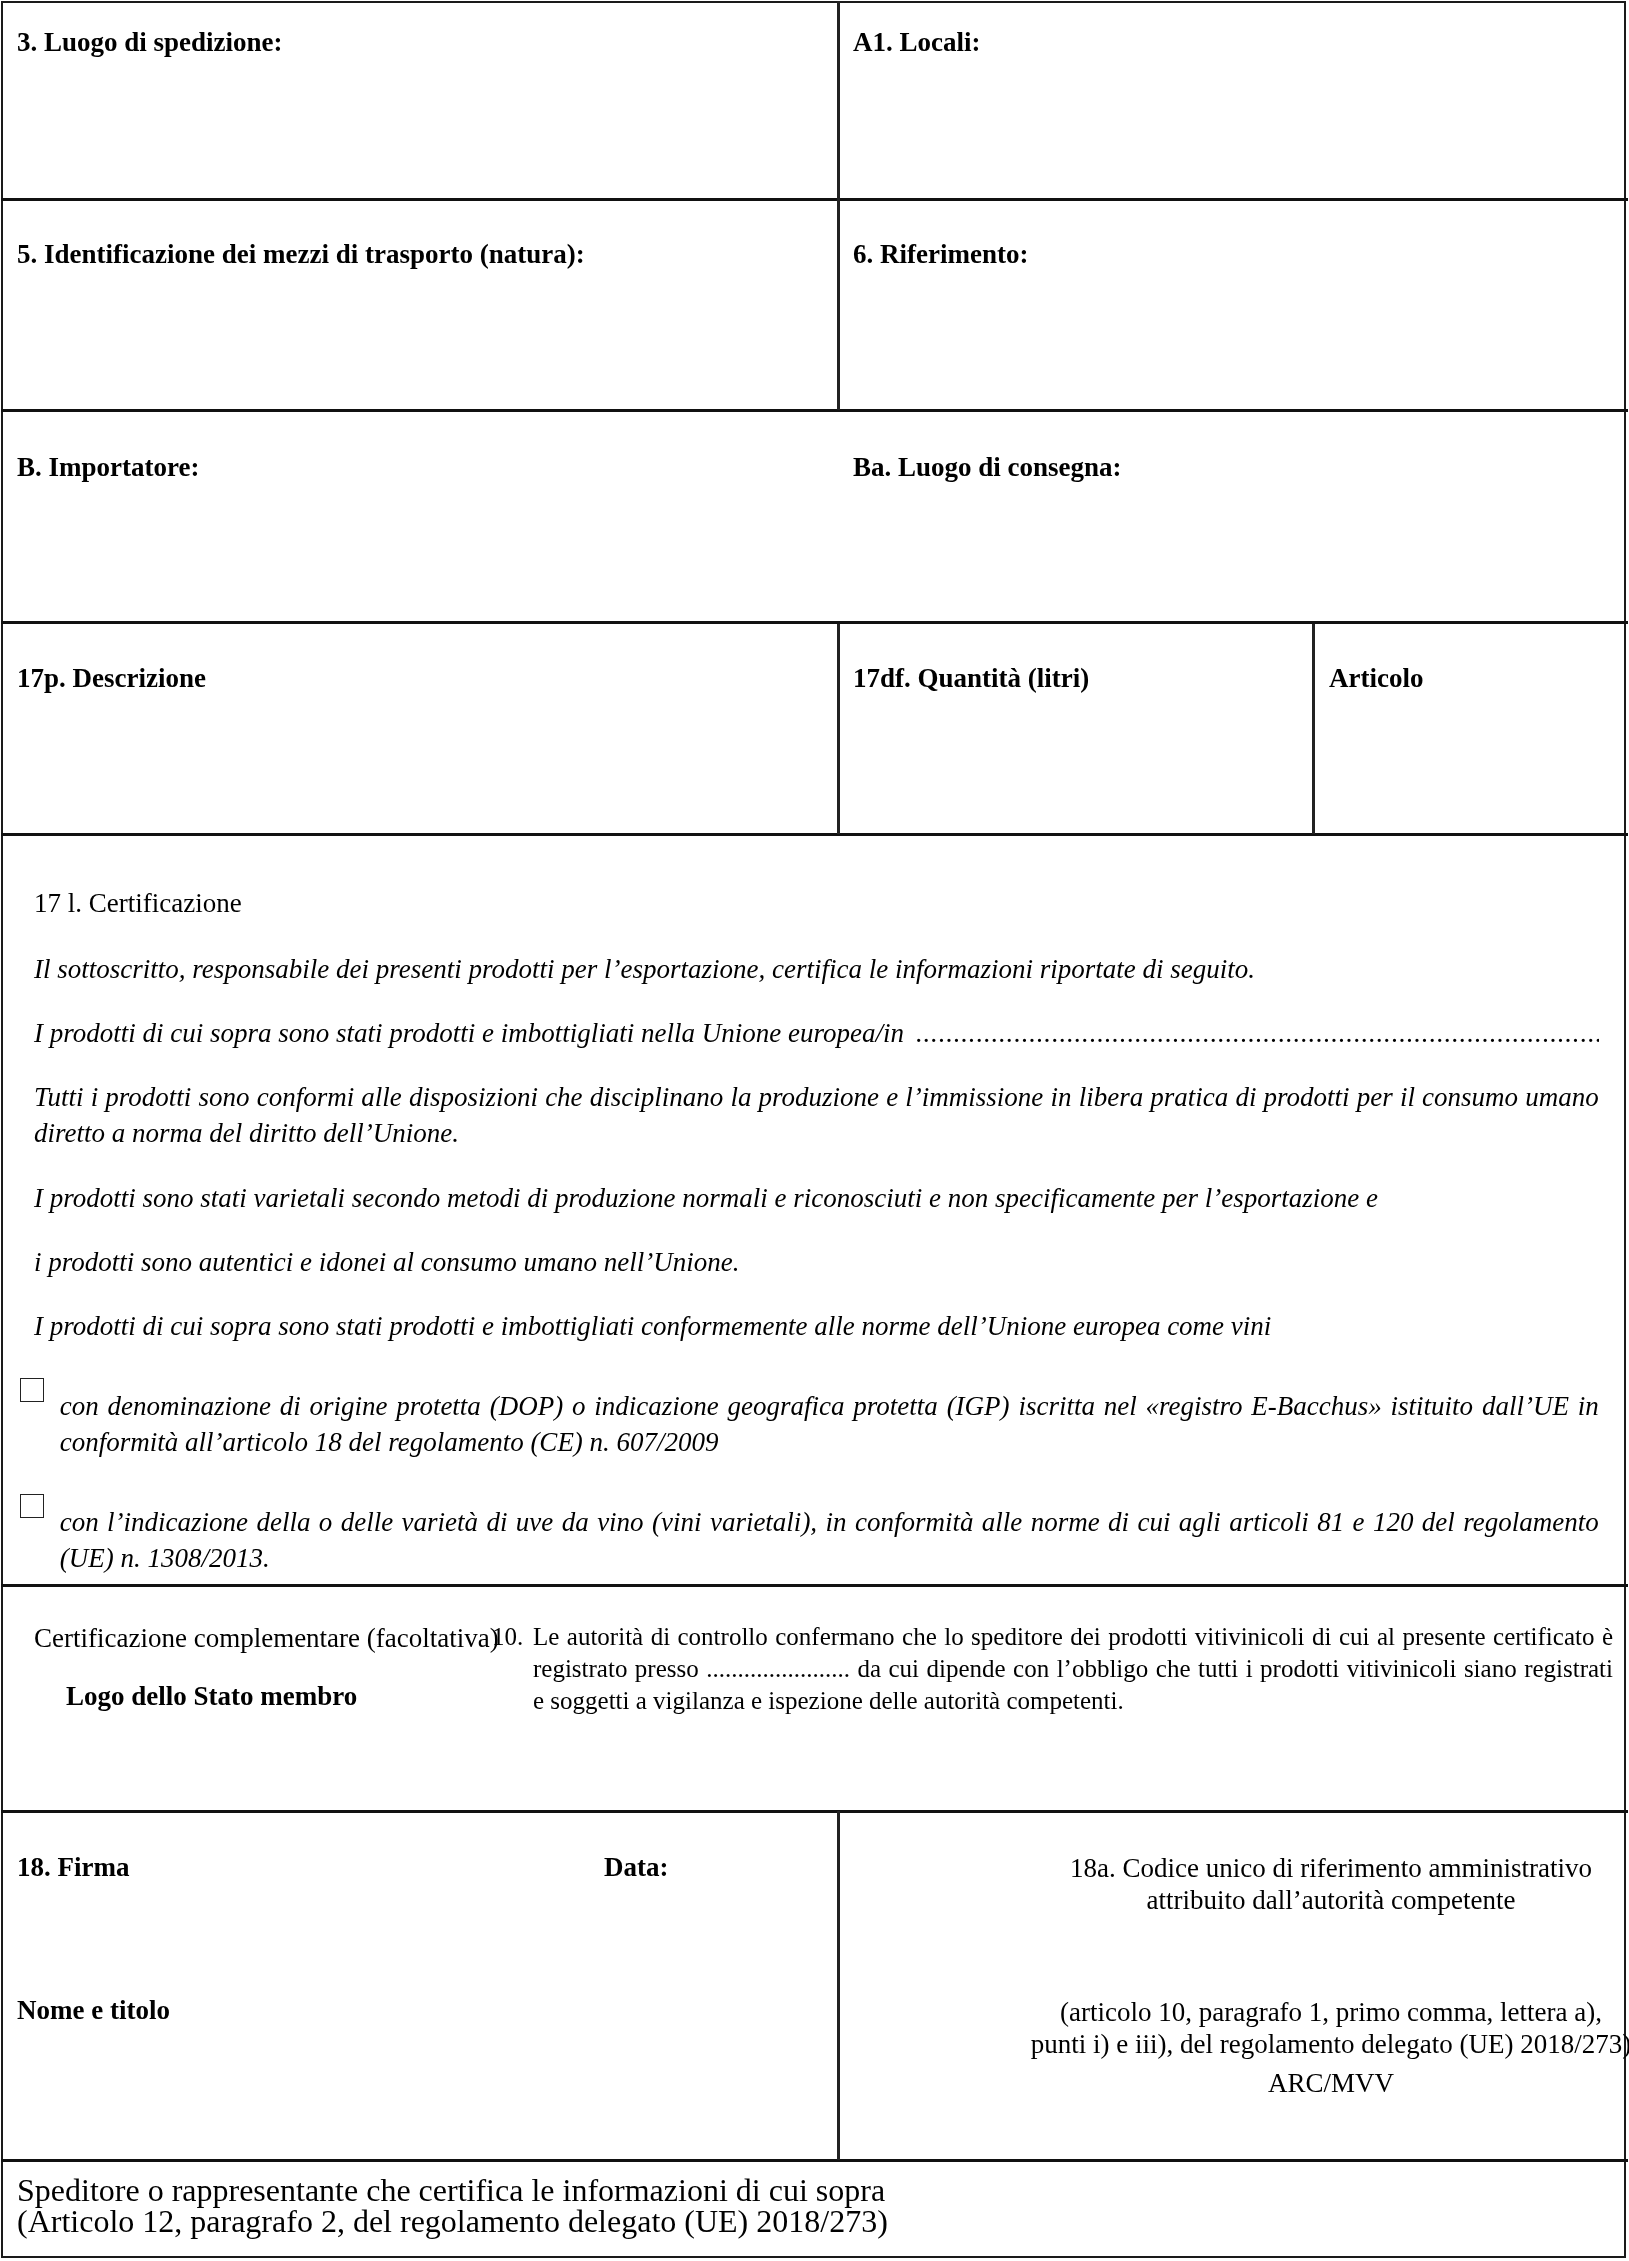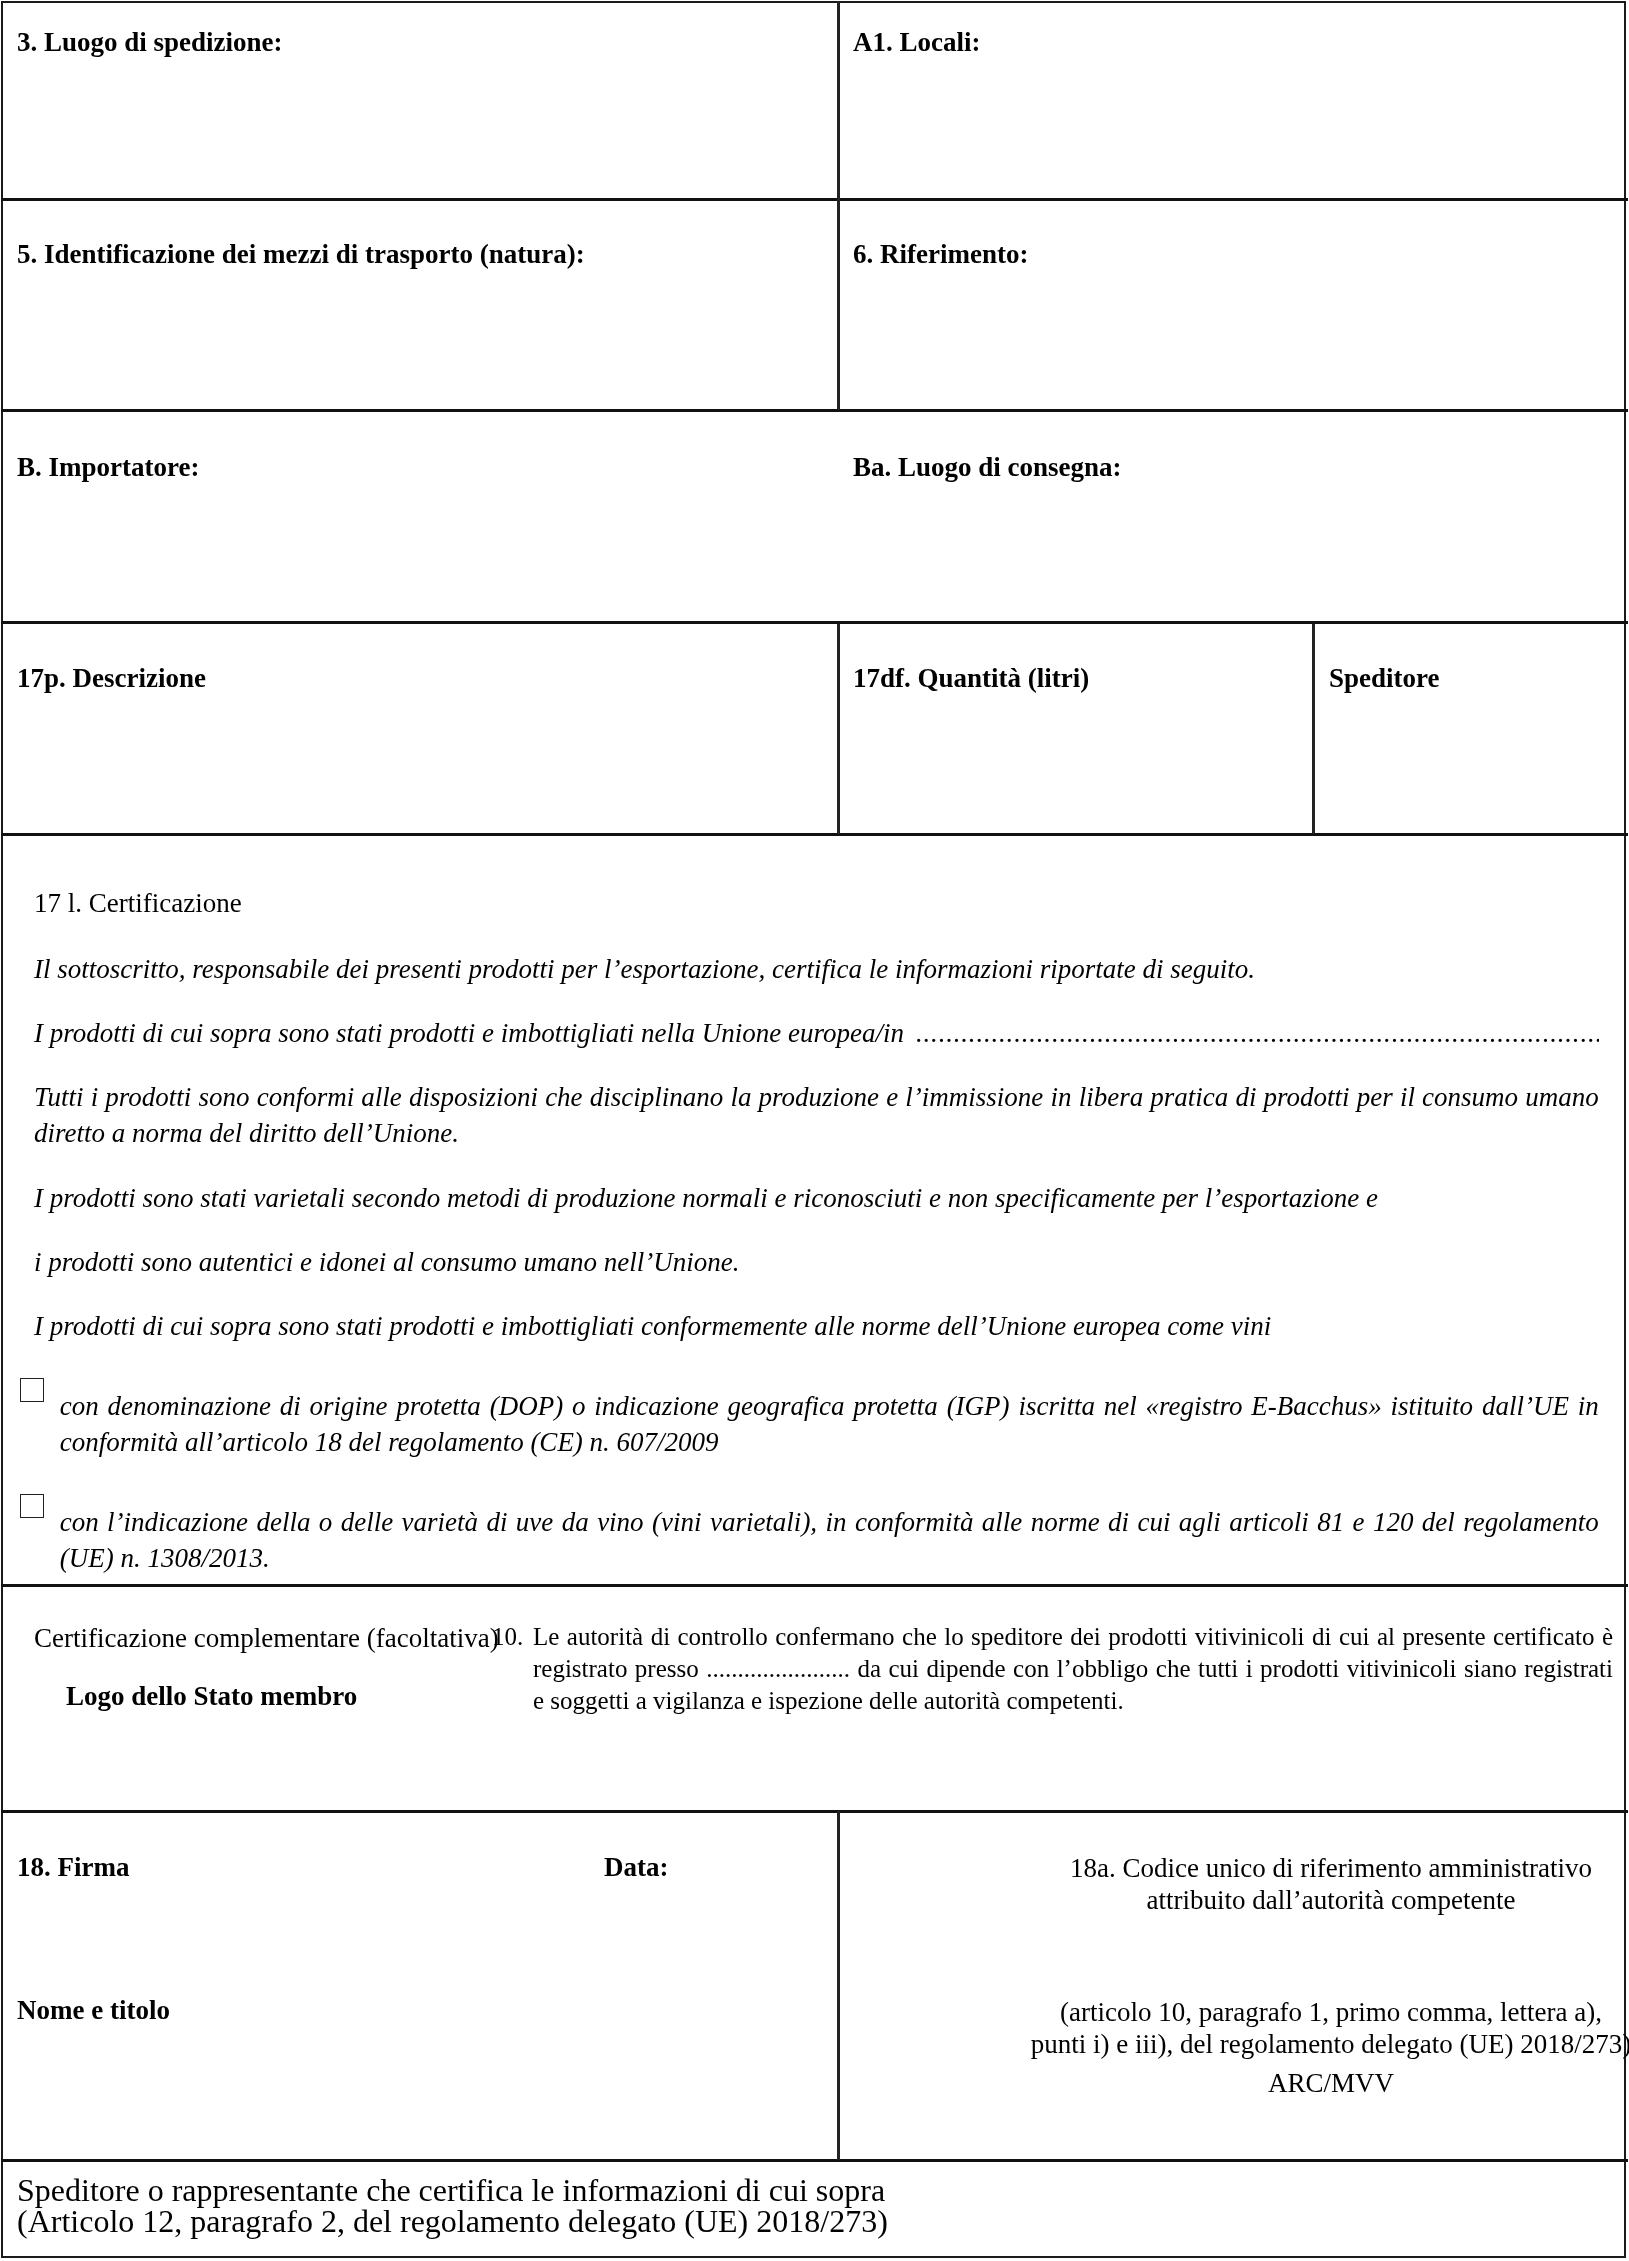--- a/index.html
+++ b/index.html
@@ -75,21 +75,21 @@
   <span>Ba.  Luogo di consegna:</span>
 </div>
 
 <div class="label" style="left:17px; top:663px">
   <span>17p.  Descrizione</span>
 </div>
 <div class="label" style="left:853px; top:663px">
   <span>17df.  Quantità (litri)</span>
 </div>
 <div class="label" style="left:1329px; top:663px">
-  <span>Speditore</span>
+  <span>Articolo</span>
 </div>
 
 <div class="cert">
   <p class="title">17 l.   Certificazione</p>
   <p class="it">Il sottoscritto, responsabile dei presenti prodotti per l’esportazione, certifica le informazioni riportate di seguito.</p>
   <p class="it dotline">
     <span>I prodotti di cui sopra sono stati prodotti e imbottigliati nella Unione europea/in</span>
     <span class="fill">........................................................................................................</span>
   </p>
   <p class="it justify" style="line-height:36px; padding:6px 0 6.8px">Tutti i prodotti sono conformi alle disposizioni che disciplinano la produzione e l’immissione in libera pratica di prodotti per il consumo umano diretto a norma del diritto dell’Unione.</p>

